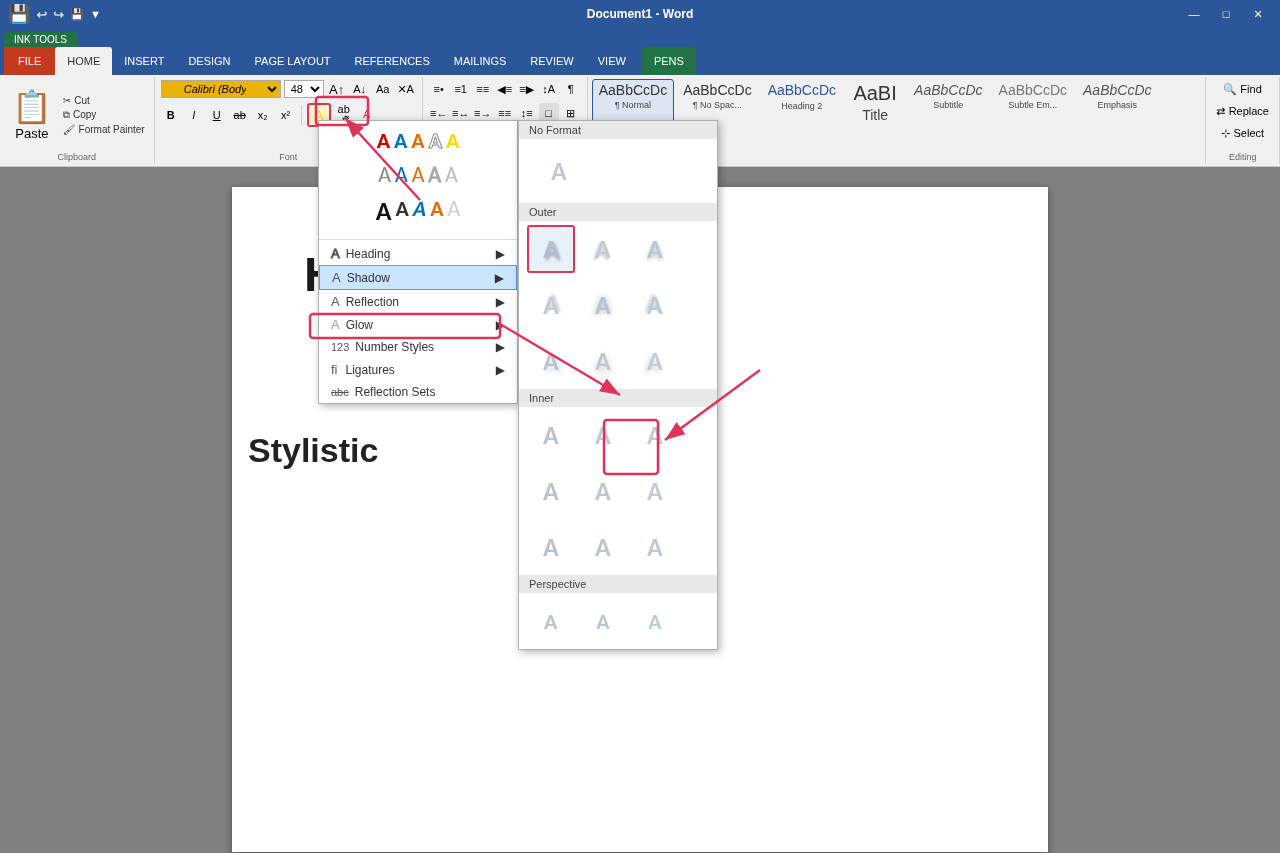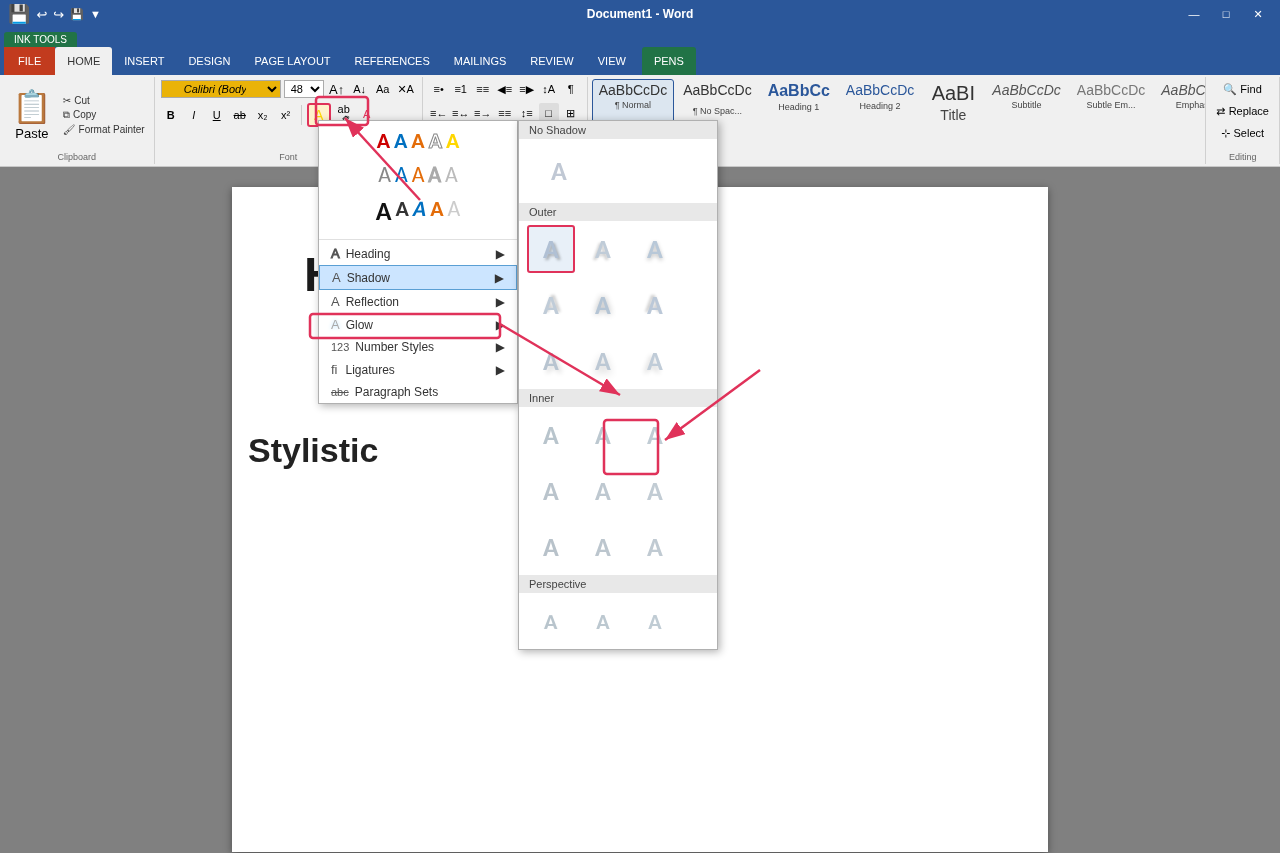--- a/index.html
+++ b/index.html
@@ -382,27 +382,23 @@
   <div class="ribbon-group styles-group" style="flex:1; overflow:hidden; padding:2px 4px;">
     <div style="display:flex; align-items:center; gap:2px; height:72px; overflow:hidden;">
 
       <div class="style-item active">
         <div style="font-size:14px;color:#333;">AaBbCcDc</div>
         <div style="font-size:9px;color:#444;margin-top:2px;">¶ Normal</div>
       </div>
 
       <div class="style-item">
         <div style="font-size:14px;color:#333;">AaBbCcDc</div>
-        <div style="font-size:9px;color:#444;margin-top:8px;">¶ No Spac...</div>
-      </div>
-
-      <div class="style-item">
-        <div style="font-size:16px;color:#2b579a;font-weight:bold;">AaBbCc</div>
-        <div style="font-size:9px;color:#444;margin-top:2px;">Heading 1</div>
-      </div>
+        <div style="font-size:9px;color:#444;margin-top:2px;">¶ No Spac...</div>
+      </div>
+
 
       <div class="style-item">
         <div style="font-size:14px;color:#2b579a;">AaBbCcDc</div>
         <div style="font-size:9px;color:#444;margin-top:3px;">Heading 2</div>
       </div>
 
       <div class="style-item">
         <div style="font-size:20px;color:#333;font-style:normal;">AaBI</div>
         <div style="font-size:14px;color:#444;margin-top:2px;">Title</div>
       </div>
@@ -510,29 +506,29 @@
   <div class="dropdown-item has-sub">
     <div style="display:flex;align-items:center;gap:8px;">
       <span style="font-size:13px;color:#555;">fi</span>
       <span>Ligatures</span>
     </div>
     <span>▶</span>
   </div>
   <div class="dropdown-item">
     <div style="display:flex;align-items:center;gap:6px;">
       <span style="font-size:11px;color:#555;text-decoration:line-through;">abc</span>
-      <span>Paragraph Sets</span>
+      <span>Reflection Sets</span>
     </div>
   </div>
 </div>
 
 <div id="shadow-submenu">
 
   <div class="shadow-section-header">
-    <span>No Shadow</span>
+    <span>No Format</span>
   </div>
   <div class="no-shadow-section">
     <div class="shadow-items-row">
       <div class="shadow-item">
         <span style="font-size:26px;color:#c0c8d4;font-family:Calibri,serif;font-weight:bold;">A</span>
       </div>
     </div>
   </div>
 
   <div class="shadow-section-header">

